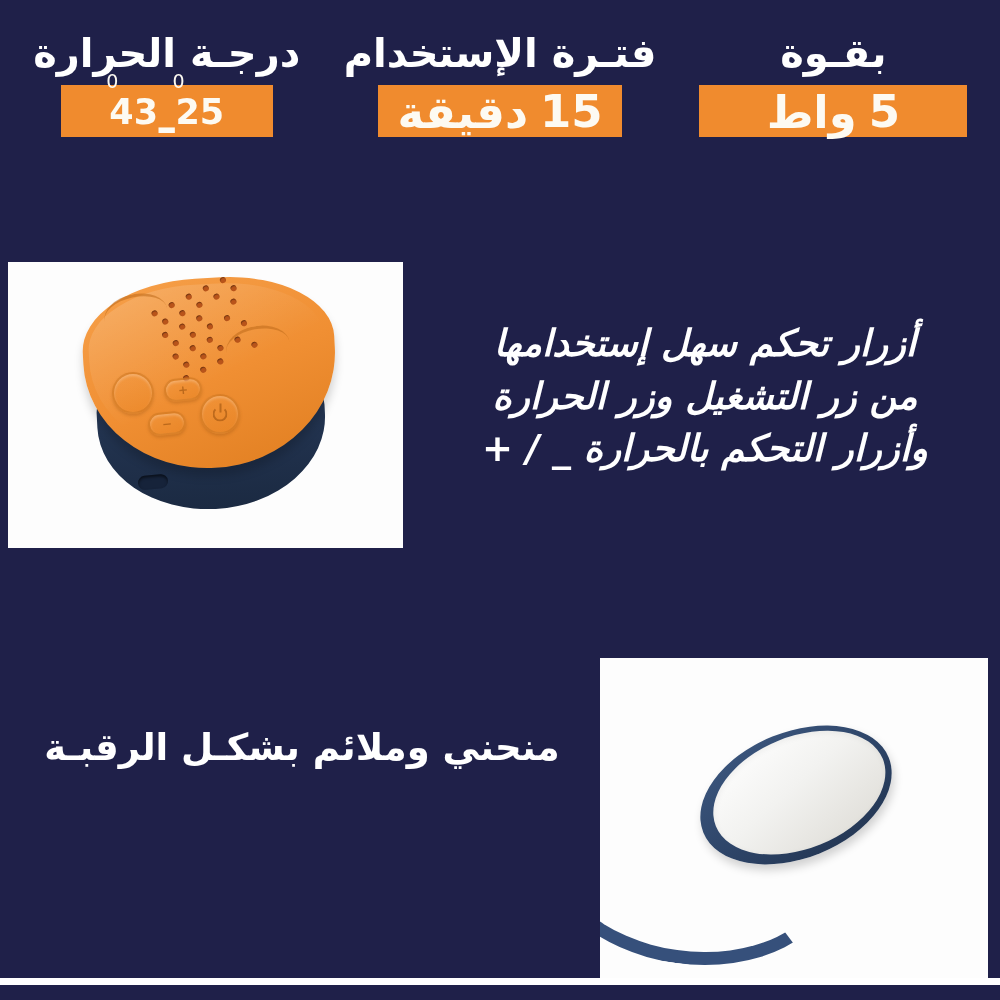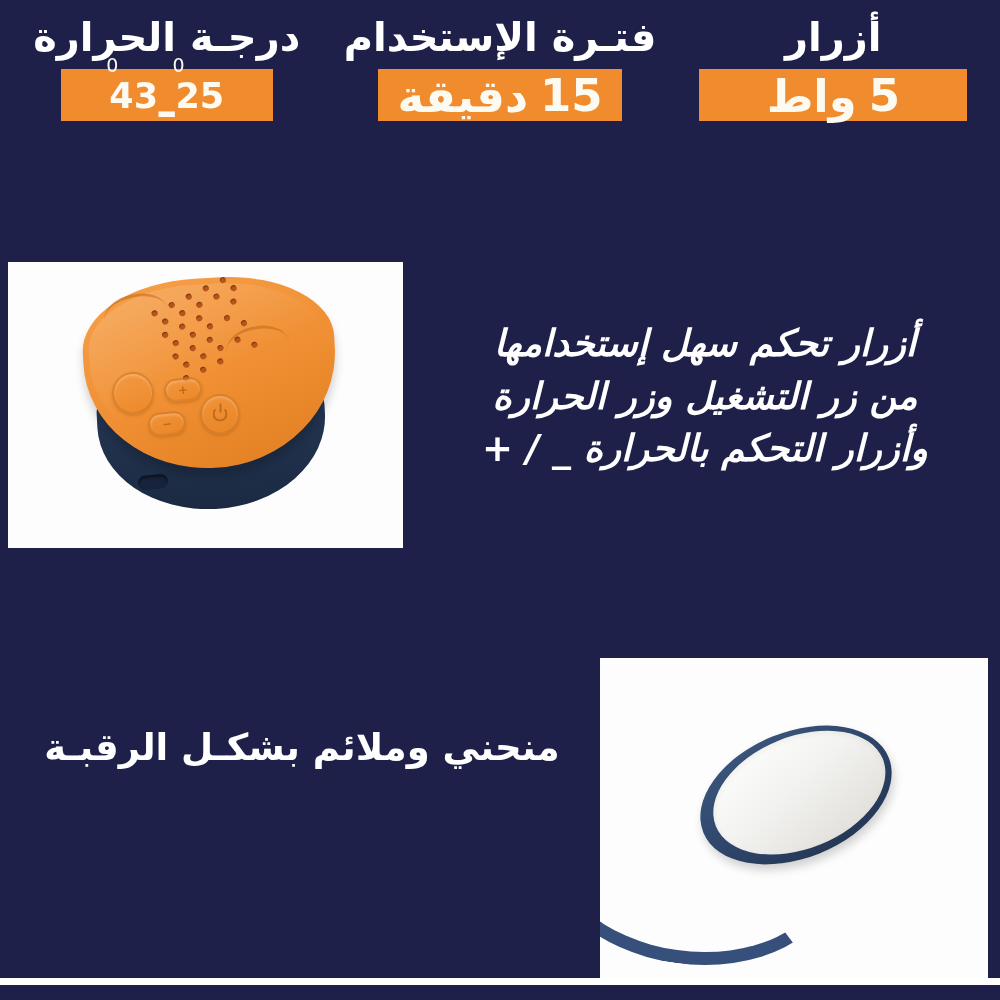--- a/index.html
+++ b/index.html
@@ -21,21 +21,21 @@
   .spec-strip {
     position:absolute;
     left:0; top:0; width:1000px; height:175px;
     display:flex; flex-direction:row;
     align-items:flex-start;
   }
   .spec-card {
     flex:1 1 33.33%;
     display:flex; flex-direction:column;
     align-items:center; justify-content:flex-start;
-    padding-top:14px;
+    padding-top:30px;
   }
   .spec-title {
     color:#ffffff;
     font-size:40px;
     font-weight:bold;
     letter-spacing:0px;
     line-height:1.15;
     text-align:center;
     direction:rtl;
     white-space:nowrap;
@@ -220,21 +220,21 @@
   }
 </style>
 </head>
 <body>
 
 <div id="page">
 
   <div class="spec-strip">
 
     <div class="spec-card">
-      <div class="spec-title">أزرار</div>
+      <div class="spec-title">بقـوة</div>
       <div class="spec-badge badge-power">
         <span class="badge-num">5</span>
         <span class="badge-unit">واط</span>
       </div>
     </div>
 
     <div class="spec-card">
       <div class="spec-title">فتـرة الإستخدام</div>
       <div class="spec-badge badge-time">
         <span class="badge-num">15</span>

